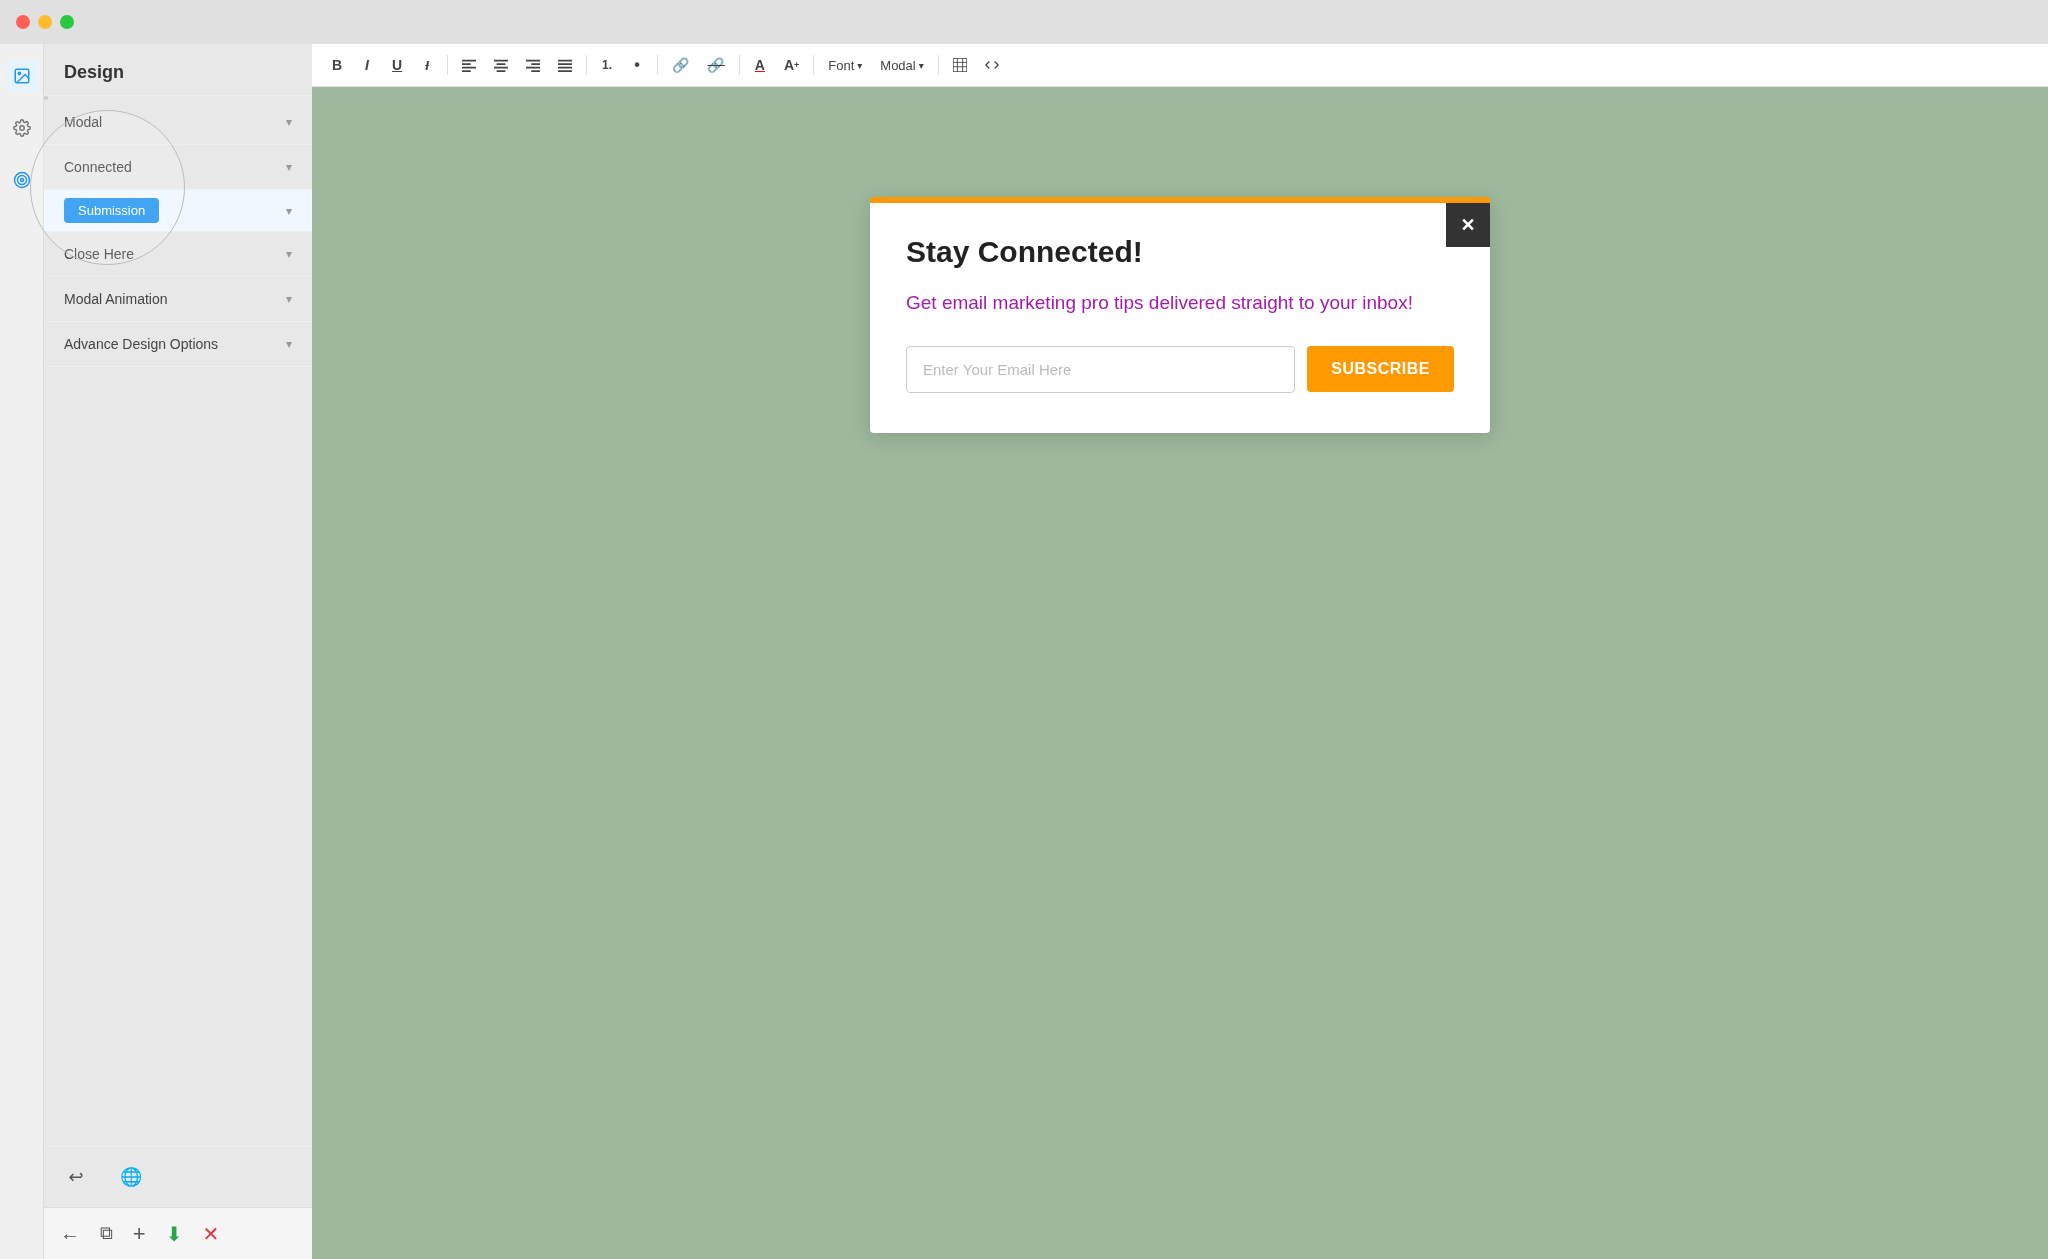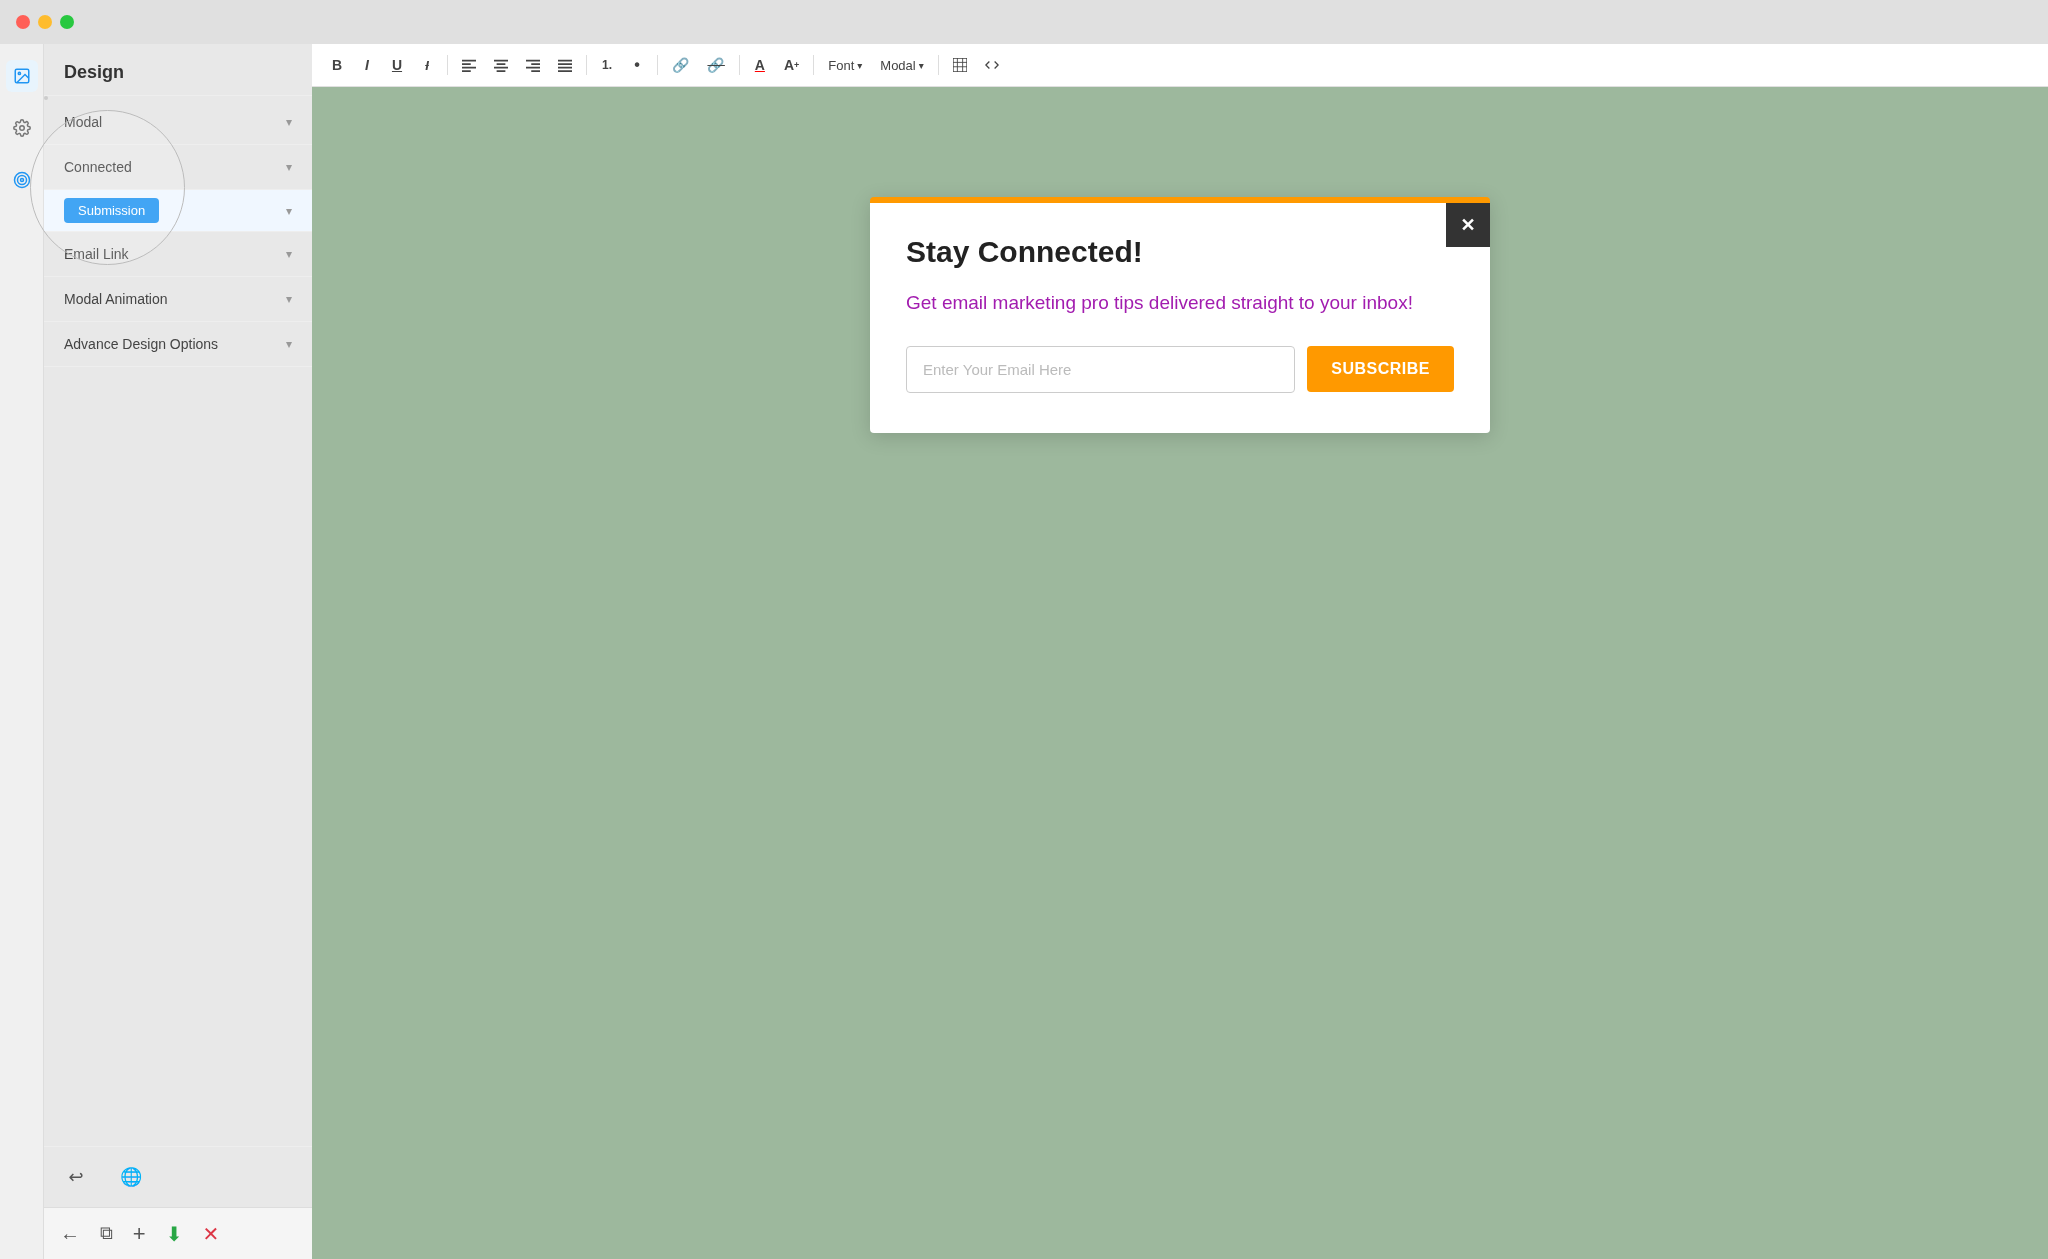--- a/index.html
+++ b/index.html
@@ -322,21 +322,21 @@
 
       <div class="panel-section" style="background:#f0f7ff;">
         <div class="submission-row">
           <button class="submission-btn">Submission</button>
           <span class="chevron">▾</span>
         </div>
       </div>
 
       <div class="panel-section">
         <div class="panel-section-header">
-          <span>Email Link</span>
+          <span>Close Here</span>
           <span class="chevron">▾</span>
         </div>
       </div>
 
       <div class="panel-section">
         <div class="panel-section-header">
           <span>Modal Animation</span>
           <span class="chevron">▾</span>
         </div>
       </div>

